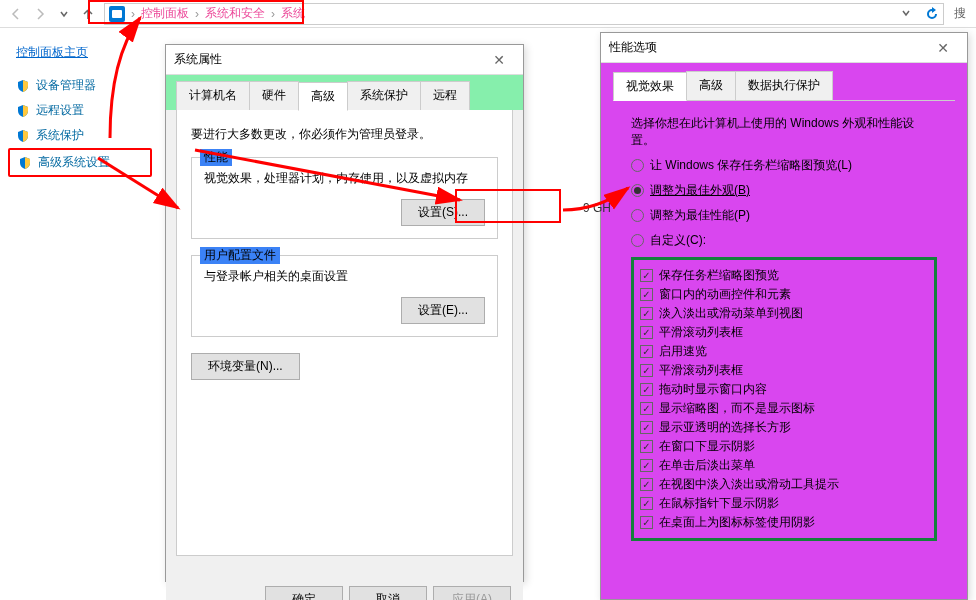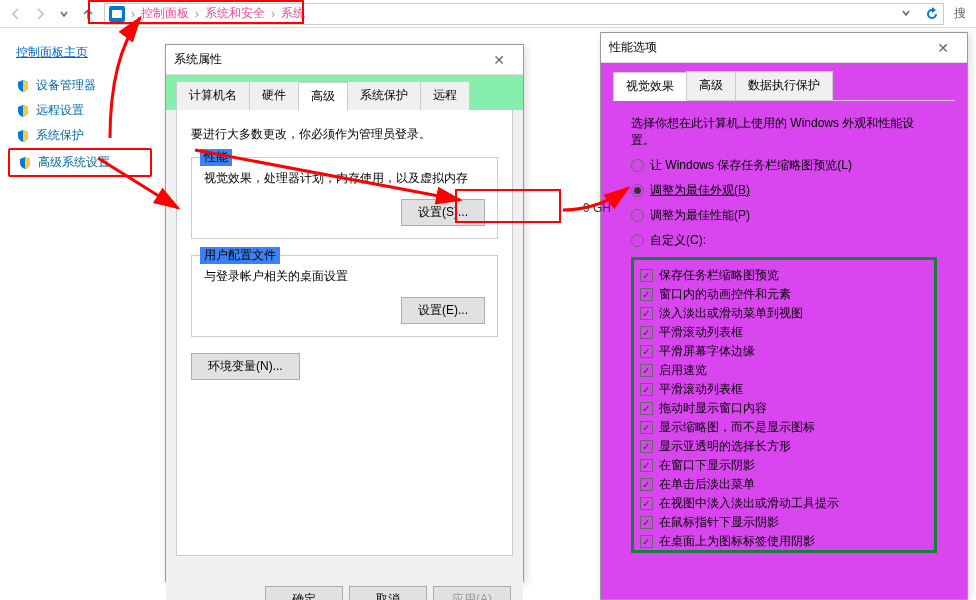--- a/index.html
+++ b/index.html
@@ -223,24 +223,20 @@
           <span class="checkbox checked"></span>
           <span>窗口内的动画控件和元素</span>
         </div>
         <div class="check-row">
           <span class="checkbox checked"></span>
           <span>淡入淡出或滑动菜单到视图</span>
         </div>
         <div class="check-row">
           <span class="checkbox checked"></span>
           <span>平滑滚动列表框</span>
-        </div>
-        <div class="check-row">
-          <span class="checkbox checked"></span>
-          <span>平滑屏幕字体边缘</span>
         </div>
         <div class="check-row">
           <span class="checkbox checked"></span>
           <span>启用速览</span>
         </div>
         <div class="check-row">
           <span class="checkbox checked"></span>
           <span>平滑滚动列表框</span>
         </div>
         <div class="check-row">

